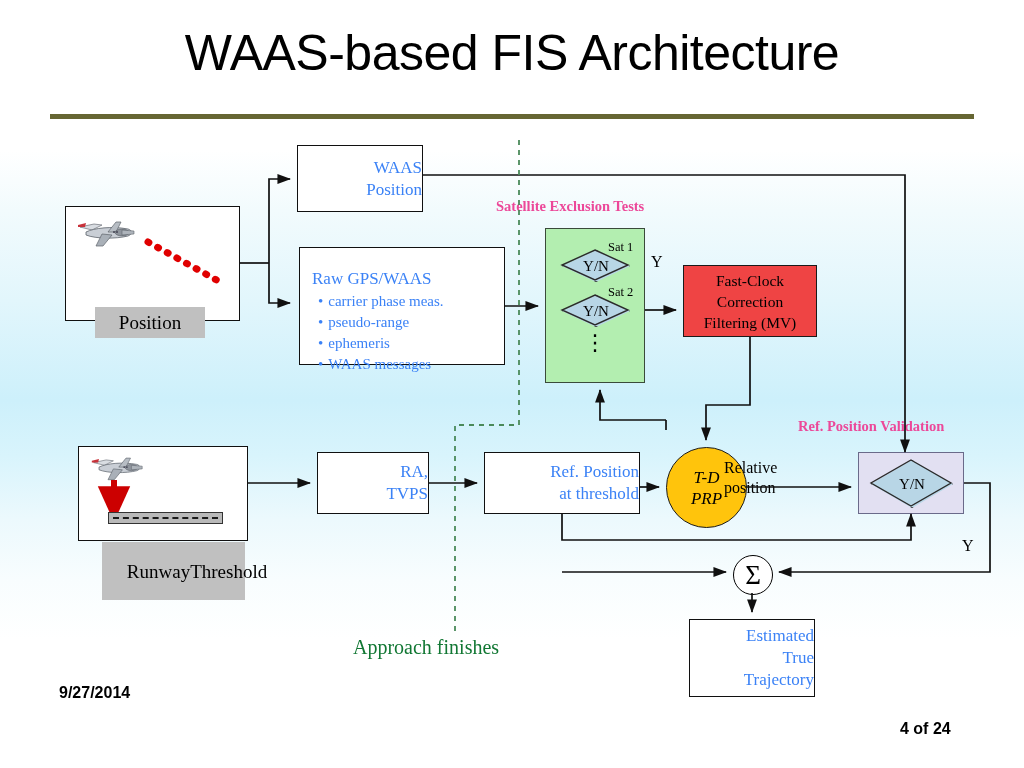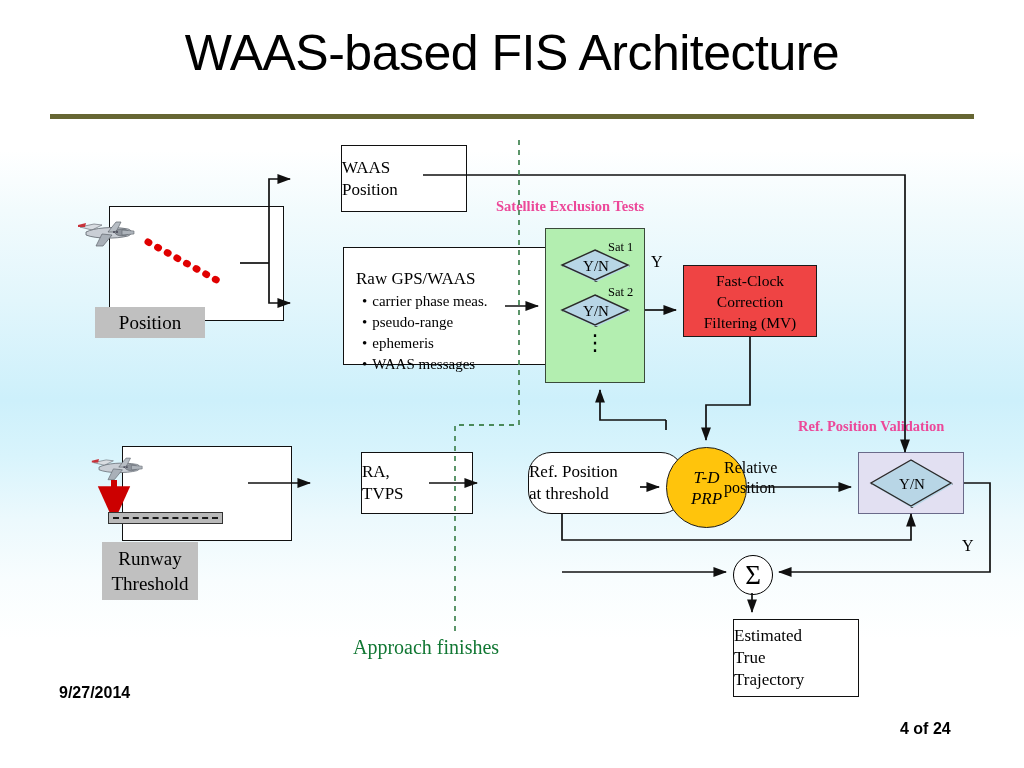--- a/index.html
+++ b/index.html
@@ -42,27 +42,26 @@
     position: absolute;
     left: 50px; top: 114px; width: 924px; height: 5px;
     background: #666633;
   }
   .node {
     position: absolute;
     box-sizing: border-box;
     border: 1.6px solid #101010;
     background: transparent;
     display: flex;
-    align-items: flex-start;
+    align-items: flex-end;
     justify-content: center;
     text-align: center;
     font-size: 17px;
     line-height: 22px;
-    color: #000000;
-    margin-left: 44px;
+    color: #3b82f6;
   }
   .node-plain { background: transparent; }
   .label-gray {
     position: absolute;
     background: #c0c0c0;
     color: #000000;
     font-size: 19px;
     line-height: 25px;
     text-align: center;
     display: flex; align-items: center; justify-content: center;
@@ -294,31 +293,31 @@
         <path d="M0.4,0.6 L6.4,3.3 L0.4,6.0 z" fill="#cc0000"></path>
       </marker>
     </defs>
     <line x1="114" y1="480" x2="114" y2="503" stroke="#cc0000" stroke-width="6" marker-end="url(#redArrow)"></line>
   </svg>
 
   <div class="runway" style="left:108px; top:512px; width:115px; height:12px;">
     <div class="dash"></div>
   </div>
 
-  <div class="label-gray" style="left:102px; top:542px; width:96px; height:58px; flex-direction:column;">
+  <div class="label-gray" style="left:102px; top:542px; width:96px; height:58px; flex-direction:row;padding-left:47px;">
     <span>Runway</span>
     <span>Threshold</span>
   </div>
 
   <div class="node" style="left:317px; top:452px; width:112px; height:62px; background:#ffffff; flex-direction:column;">
     <span>RA,</span>
     <span>TVPS</span>
   </div>
 
-  <div class="node" style="left:484px; top:452px; width:156px; height:62px; background:#ffffff; flex-direction:column;border-radius:23px;">
+  <div class="node" style="left:484px; top:452px; width:156px; height:62px; background:#ffffff; flex-direction:column;">
     <span>Ref. Position</span>
     <span>at threshold</span>
   </div>
 
   <div class="circle-gold" style="left:666px; top:447px; width:79px; height:79px; flex-direction:column;">
     <span>T-D</span>
     <span>PRP</span>
   </div>
 
   <div class="free-text" style="left:724px; top:458px;"><span>Relative</span><br><span>position</span></div>

